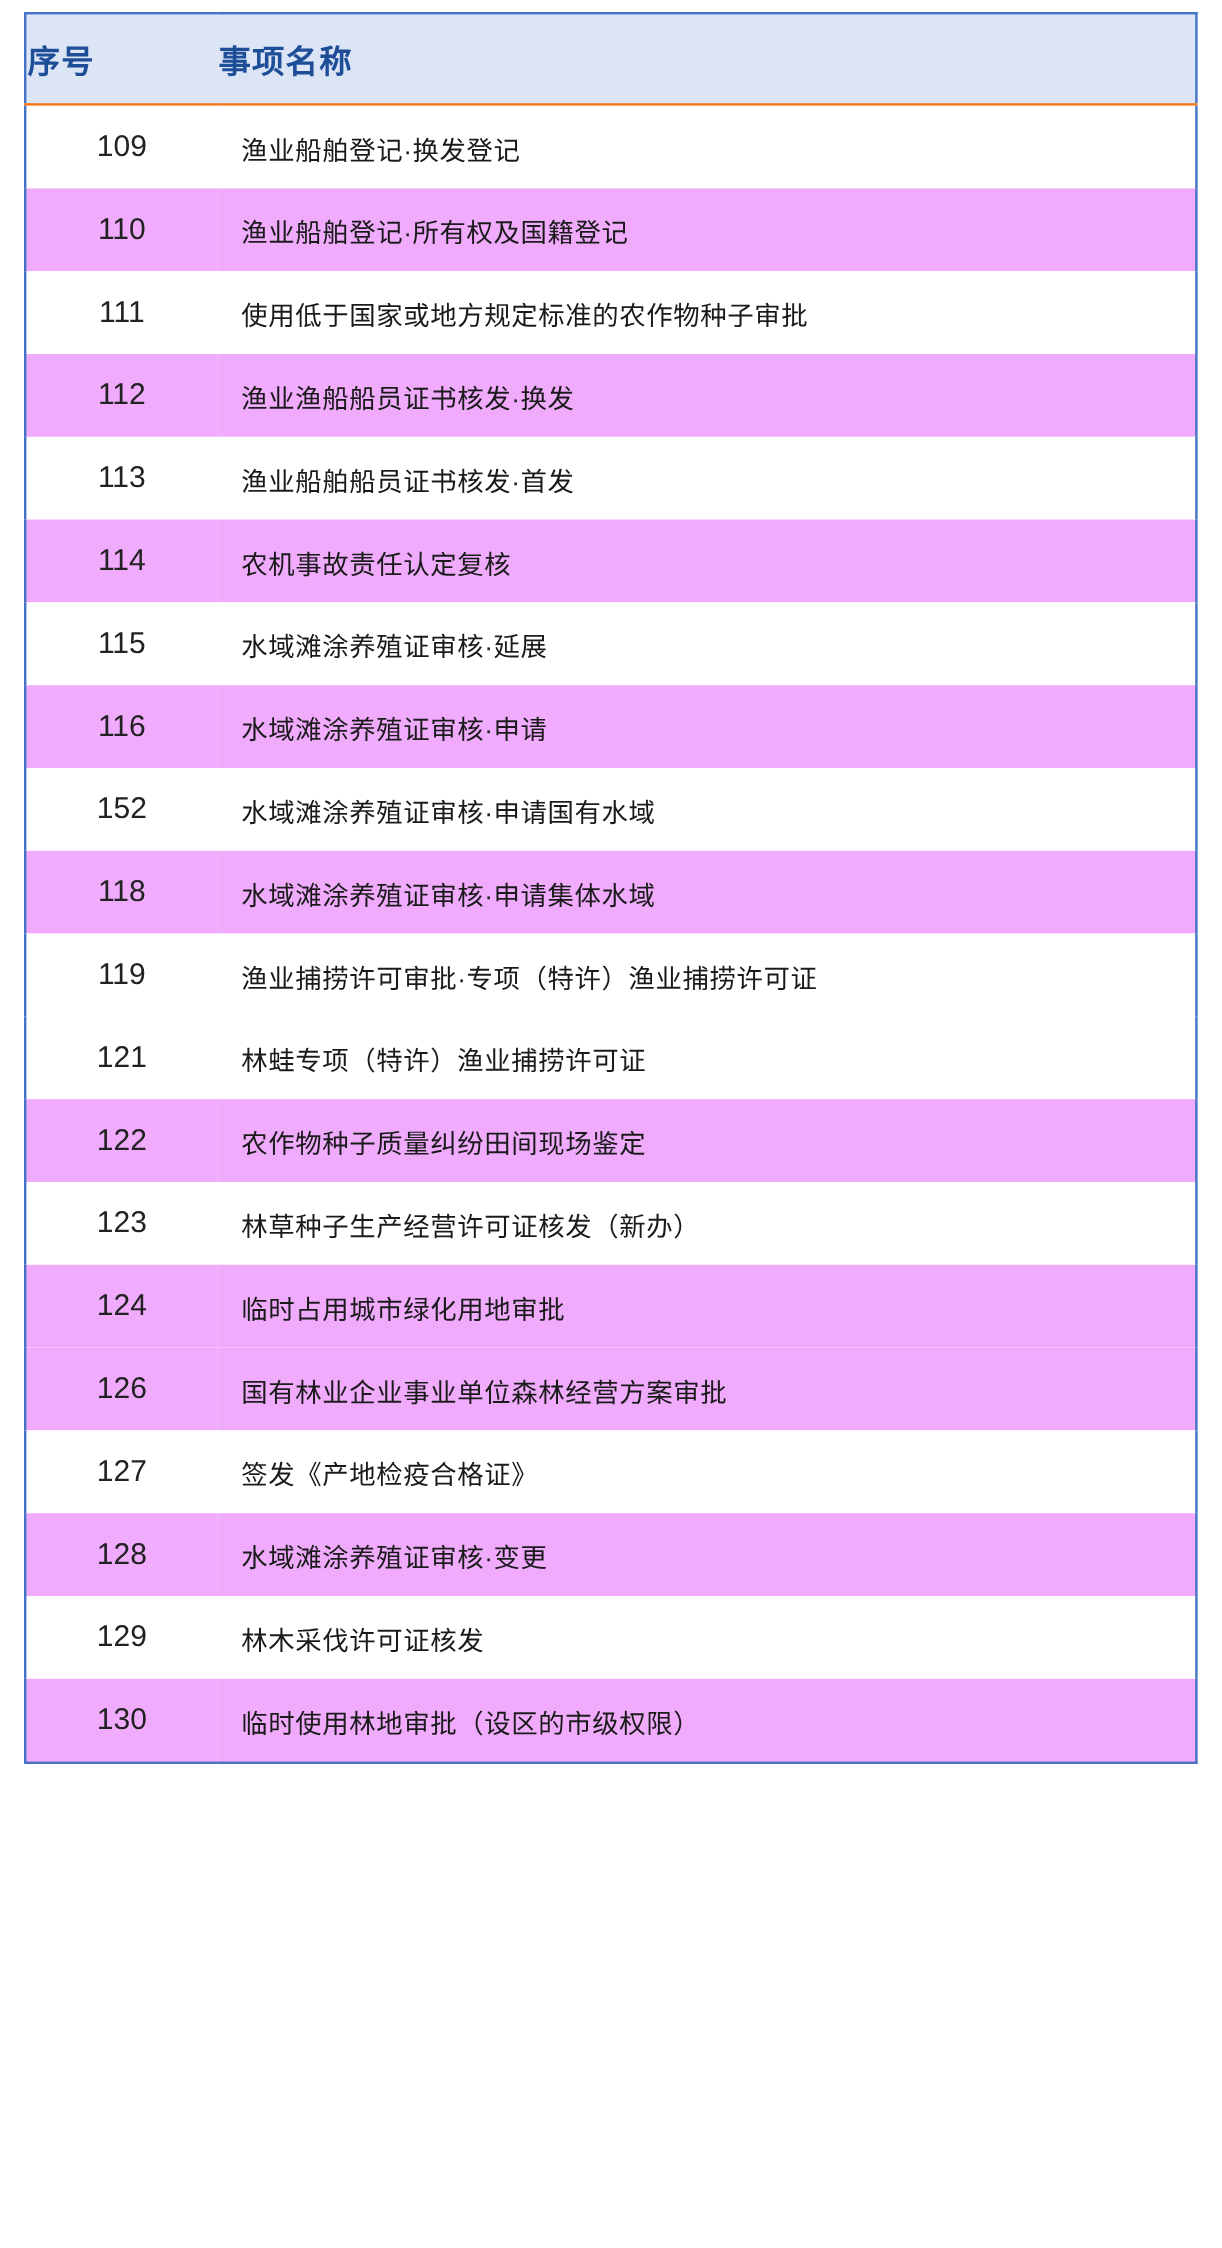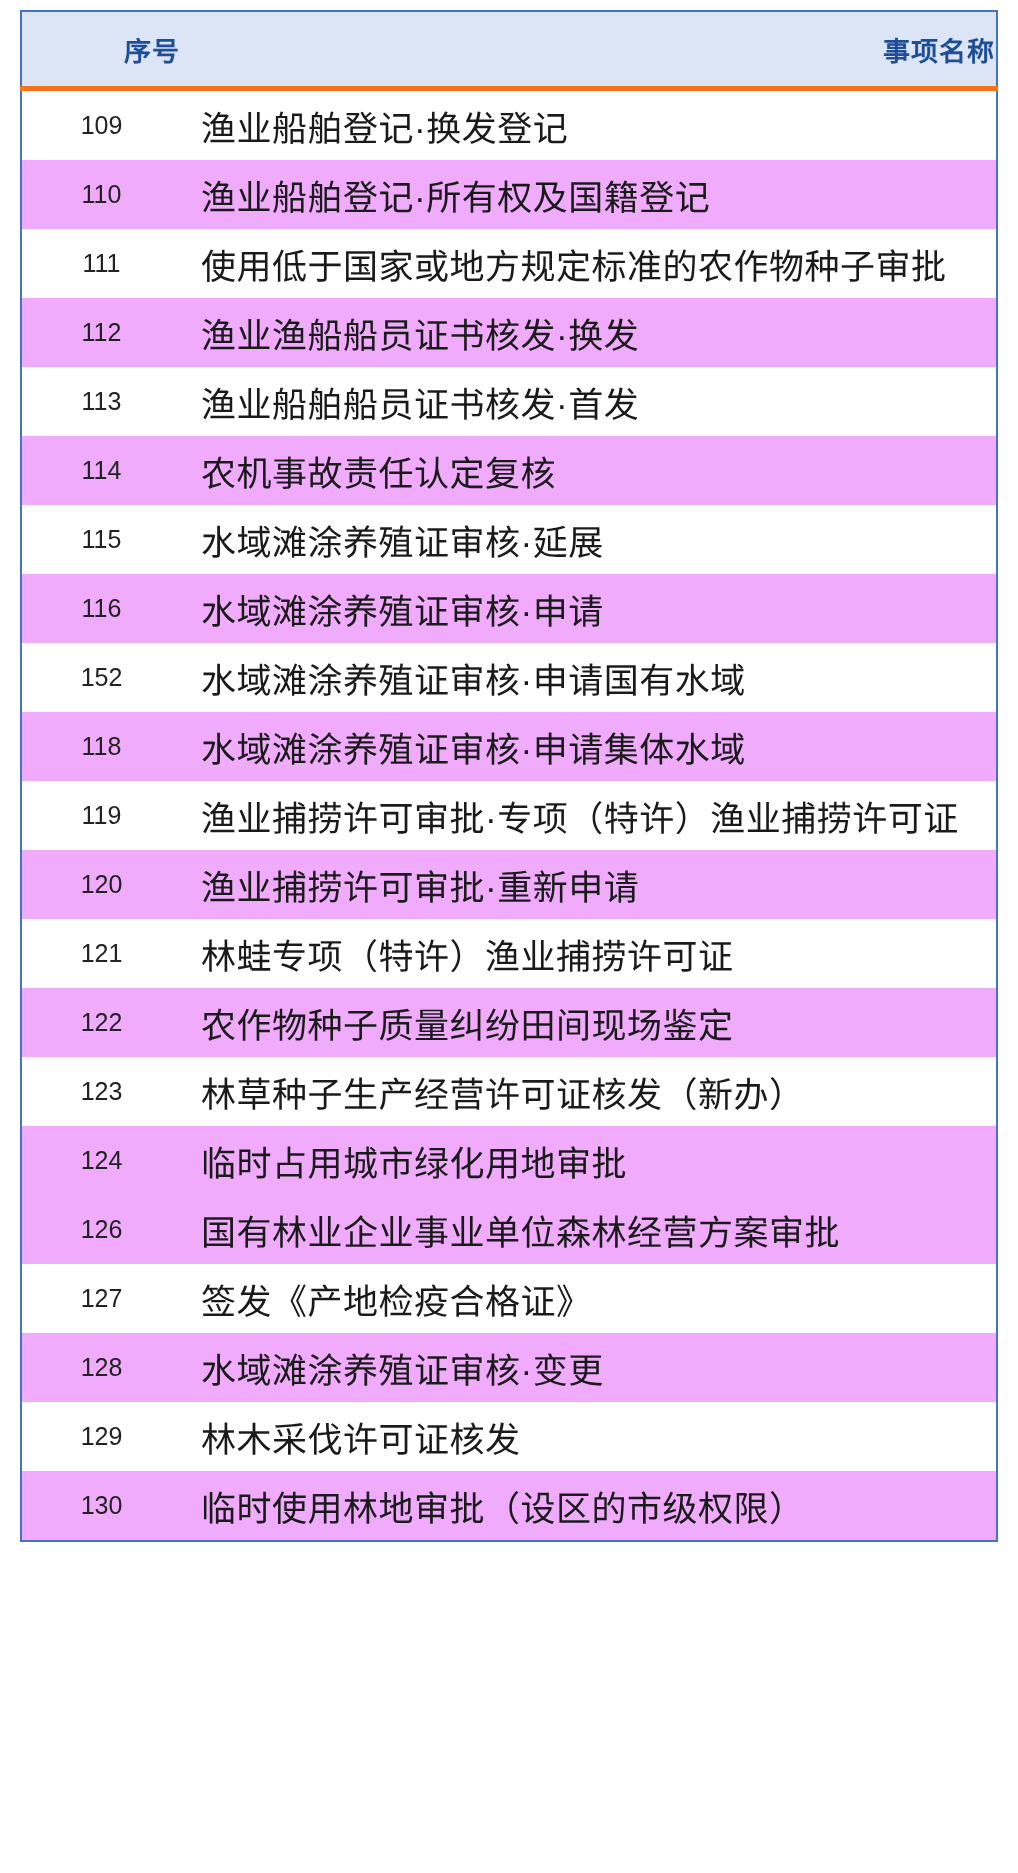--- a/index.html
+++ b/index.html
@@ -25,31 +25,31 @@
   }
   table.listing col.col-index { width: 160px; }
   table.listing col.col-name  { width: auto; }
 
   thead th {
     background: #dbe5f6;
     color: #1f4e99;
     font-size: 27px;
     font-weight: bold;
     height: 72px;
-    text-align: right;
+    text-align: left;
     vertical-align: middle;
     border: none;
     letter-spacing: 1px;
   }
   thead th.th-index {
     border-right: 0;
   }
   tbody td {
     height: 67px;
-    font-size: 35px;
+    font-size: 22px;
     color: #1a1a1a;
     vertical-align: middle;
     border: none;
   }
   tbody td.cell-index {
     text-align: center;
     font-size: 25px;
     color: #222;
   }
   tbody td.cell-name {
@@ -57,21 +57,21 @@
     padding-left: 20px;
     letter-spacing: 0.5px;
   }
   tbody tr.row-even td {
     background: #ffffff;
   }
   tbody tr.row-odd td {
     background: #f0abfc;
   }
   tbody tr.row-first td {
-    border-top: 5px solid #f97316;
+    border-top: 2px solid #f97316;
     margin-top: 20px;
   }
 </style>
 </head>
 <body>
 
 <div class="table-wrap">
   <table class="listing">
     <colgroup>
       <col class="col-index">
@@ -121,24 +121,20 @@
           <td class="cell-name">水域滩涂养殖证审核·申请国有水域</td>
         </tr>
         <tr class="row-odd">
           <td class="cell-index">118</td>
           <td class="cell-name">水域滩涂养殖证审核·申请集体水域</td>
         </tr>
         <tr class="row-even">
           <td class="cell-index">119</td>
           <td class="cell-name">渔业捕捞许可审批·专项（特许）渔业捕捞许可证</td>
         </tr>
-        <tr class="row-odd">
-          <td class="cell-index">120</td>
-          <td class="cell-name">渔业捕捞许可审批·重新申请</td>
-        </tr>
         <tr class="row-even">
           <td class="cell-index">121</td>
           <td class="cell-name">林蛙专项（特许）渔业捕捞许可证</td>
         </tr>
         <tr class="row-odd">
           <td class="cell-index">122</td>
           <td class="cell-name">农作物种子质量纠纷田间现场鉴定</td>
         </tr>
         <tr class="row-even">
           <td class="cell-index">123</td>

